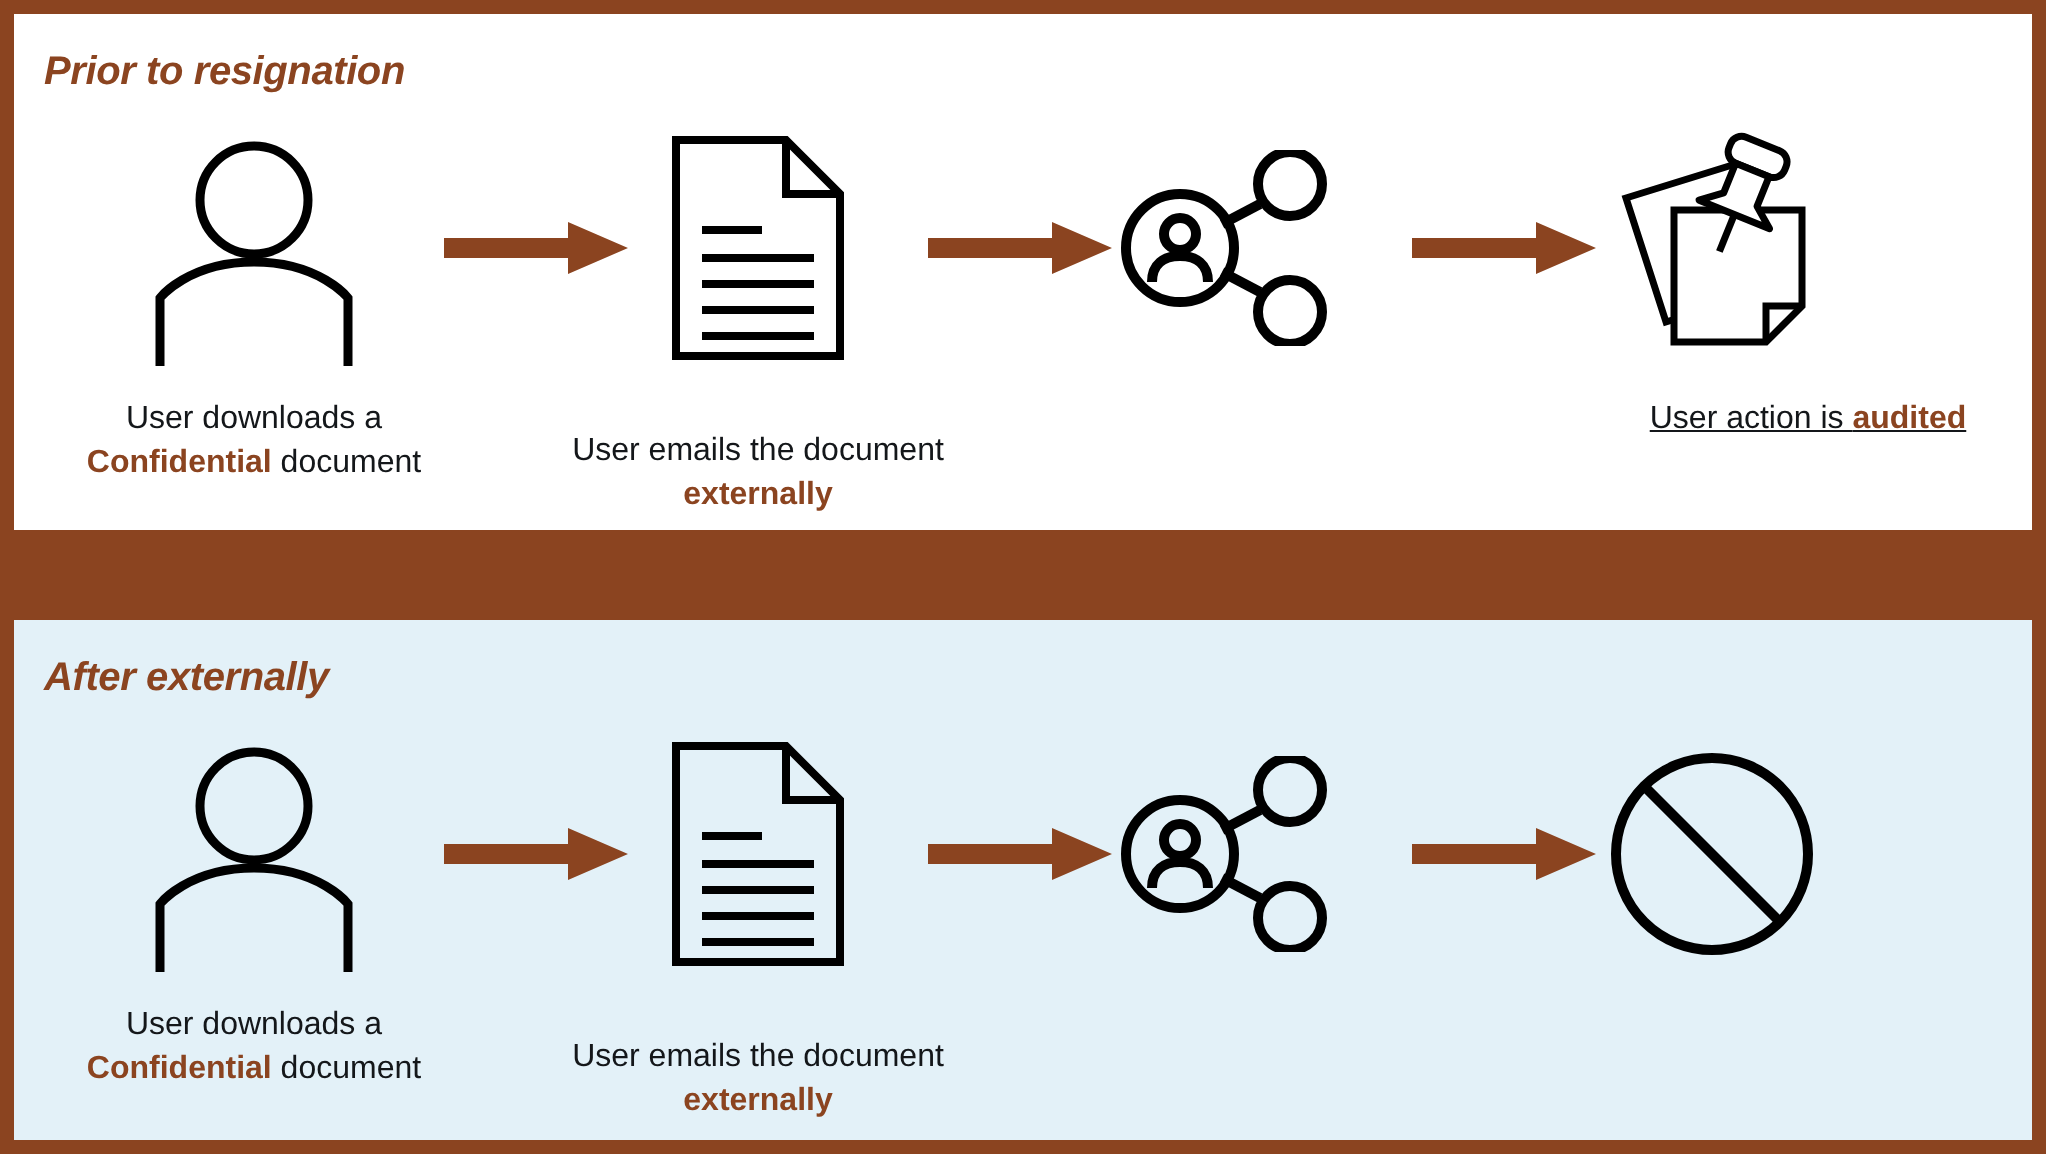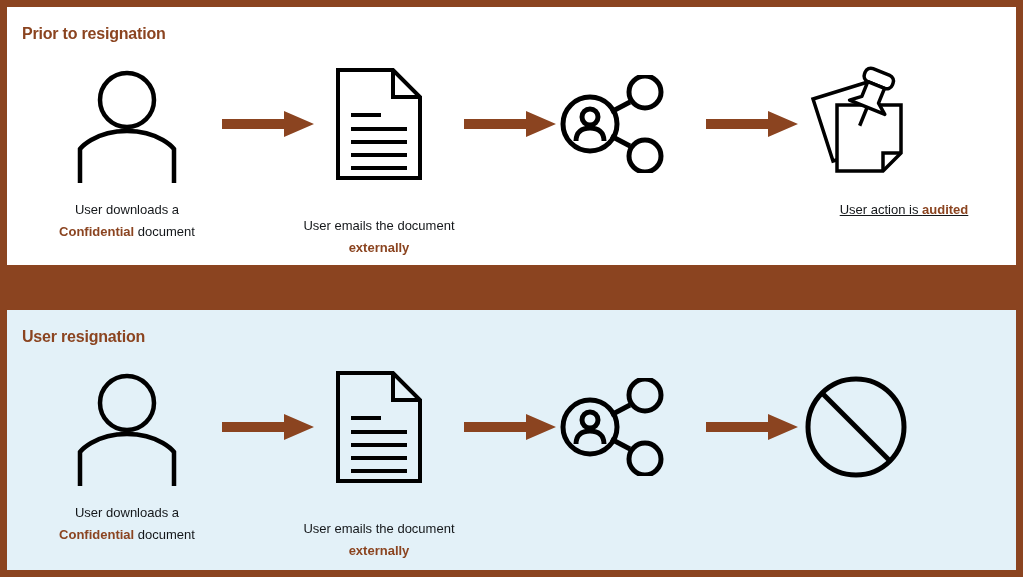--- a/index.html
+++ b/index.html
@@ -17,25 +17,26 @@
     width:1009px;
     box-sizing:border-box;
   }
   #panel-top{top:7px;height:258px;background:#FFFFFF;}
   #panel-bottom{top:310px;height:260px;background:#E3F1F8;}
 
   .panel-title{
     position:absolute;
     left:15px;
     top:18px;
-    font-size:16px;
+    font-size:20px;
     font-weight:bold;
     color:#8B4420;
     letter-spacing:-0.2px;
     white-space:nowrap;
+    font-style:italic;
   }
 
   .flow{
     position:absolute;
     left:0;
     top:52px;
     width:1009px;
     height:130px;
   }
   .icon-slot{
@@ -70,21 +71,21 @@
   .captions{
     position:absolute;
     left:0;
     top:192px;
     width:1009px;
     height:60px;
   }
   .caption{
     position:absolute;
     text-align:center;
-    font-size:13px;
+    font-size:16px;
     line-height:22px;
     color:#14171A;
     white-space:nowrap;
   }
   .cap-0{left:120px;width:250px;transform:translateX(-125px);}
   .cap-1{left:372px;width:260px;transform:translateX(-130px);margin-top:16px;}
   .cap-2{left:897px;width:260px;transform:translateX(-130px);text-decoration:underline;}
   .hl{color:#8B4420;font-weight:bold;}
   .cap-line{display:block;}
 </style>
@@ -174,21 +175,21 @@
         <span class="cap-line">User emails the document</span>
         <span class="cap-line hl">externally</span>
       </div>
       <div class="caption cap-2">
         <span class="cap-line"><span>User action is </span><span class="hl">audited</span></span>
       </div>
     </div>
   </div>
 
   <div class="panel" id="panel-bottom">
-    <div class="panel-title">User resignation</div>
+    <div class="panel-title">After externally</div>
 
     <div class="flow">
 
       <div class="icon-slot slot-0">
         <svg width="110" height="118" viewBox="0 0 110 118">
           <circle cx="55" cy="35" r="27" fill="none" stroke="#000" stroke-width="4.5"></circle>
           <path d="M8 118 L8 84 C8 84 22 66 55 66 C88 66 102 84 102 84 L102 118" fill="none" stroke="#000" stroke-width="4.5"></path>
         </svg>
       </div>
 

